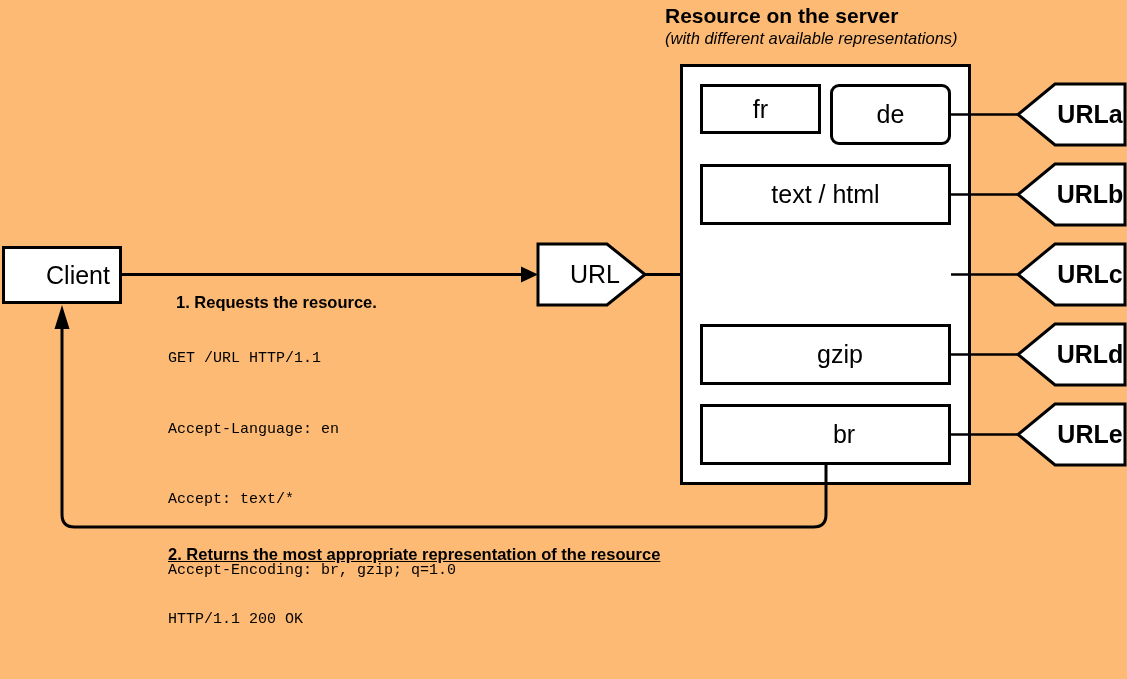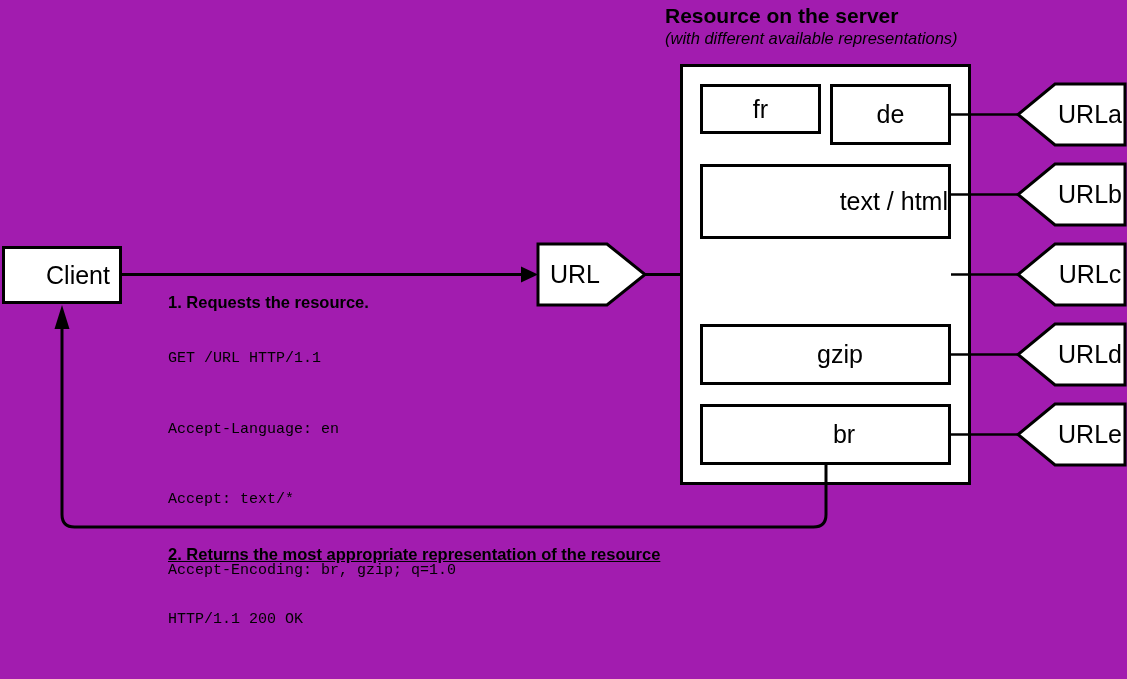--- a/index.html
+++ b/index.html
@@ -1,20 +1,20 @@
 <!DOCTYPE html>
 <html><head>
 <meta charset="utf-8">
 <style>
   html, body { margin: 0; padding: 0; background: #ffffff; }
   #canvas {
     position: relative;
     width: 1127px;
     height: 679px;
-    background: #a21caf;
+    background: #fdba74;
     font-family: "Liberation Sans", sans-serif;
     color: #000000;
     overflow: hidden;
   }
   #connector-layer {
     position: absolute;
     left: 0; top: 0;
     width: 1127px; height: 679px;
     z-index: 1;
   }
@@ -35,22 +35,22 @@
     width: 107px; height: 61px;
     z-index: 2;
   }
   .pentagon svg { position: absolute; left: 0; top: 0; overflow: visible; }
   .pentagon .label {
     position: absolute;
     top: 0; height: 61px;
     display: flex; align-items: center; justify-content: center;
     font-size: 25px; line-height: 1;
   }
-  #url-gateway .label { left: 0; width: 74px; }
-  .url-tag .label { left: 37px; width: 70px; }
+  #url-gateway .label { left: 0; width: 74px; padding-left: 20px; }
+  .url-tag .label { left: 37px; width: 70px; font-weight: bold; }
   .annotation-heading {
     position: absolute;
     left: 168px;
     font-size: 16.5px;
     font-weight: bold;
     white-space: nowrap;
     z-index: 2;
   }
   .code-block {
     position: absolute;
@@ -105,24 +105,24 @@
   <div class="pentagon" id="url-gateway" style="left:538px; top:244px;">
     <svg width="107" height="61" viewBox="0 0 107 61">
       <polygon points="0,0 69,0 107,30.5 69,61 0,61" fill="#fff" stroke="#000" stroke-width="3"></polygon>
     </svg>
     <span class="label">URL</span>
   </div>
 
   <div class="box" style="left:700px; top:84px; width:121px; height:50px;">
     <span class="label">fr</span>
   </div>
-  <div class="box" style="left:830px; top:84px; width:121px; height:61px;">
+  <div class="box" style="left:830px; top:84px; width:121px; height:61px;border-radius:9px;">
     <span class="label">de</span>
   </div>
-  <div class="box" style="left:700px; top:164px; width:251px; height:75px;justify-content:flex-end;">
+  <div class="box" style="left:700px; top:164px; width:251px; height:61px;">
     <span class="label">text / html</span>
   </div>
   <div class="box" style="left:700px; top:324px; width:251px; height:61px;padding-left:29px;">
     <span class="label">gzip</span>
   </div>
   <div class="box" style="left:700px; top:404px; width:251px; height:61px;padding-left:37px;">
     <span class="label">br</span>
   </div>
 
   <div class="pentagon url-tag" style="left:1018px; top:84px;">
@@ -149,21 +149,21 @@
     </svg>
     <span class="label">URLd</span>
   </div>
   <div class="pentagon url-tag" style="left:1018px; top:404px;">
     <svg width="107" height="61" viewBox="0 0 107 61">
       <polygon points="37,0 107,0 107,61 37,61 0,30.5" fill="#fff" stroke="#000" stroke-width="3"></polygon>
     </svg>
     <span class="label">URLe</span>
   </div>
 
-  <div class="annotation-heading" style="top:293px;">1. Requests the resource.</div>
+  <div class="annotation-heading" style="top:293px;margin-left:8px;">1. Requests the resource.</div>
   <div class="code-block" style="top:300px;">
     <div>GET /URL HTTP/1.1</div>
     <div>Accept-Language: en</div>
     <div>Accept: text/*</div>
     <div>Accept-Encoding: br, gzip; q=1.0</div>
   </div>
 
   <div class="annotation-heading" style="top:545px;text-decoration:underline;">2. Returns the most appropriate representation of the resource</div>
   <div class="code-block" style="top:561px;">
     <div>HTTP/1.1 200 OK</div>

